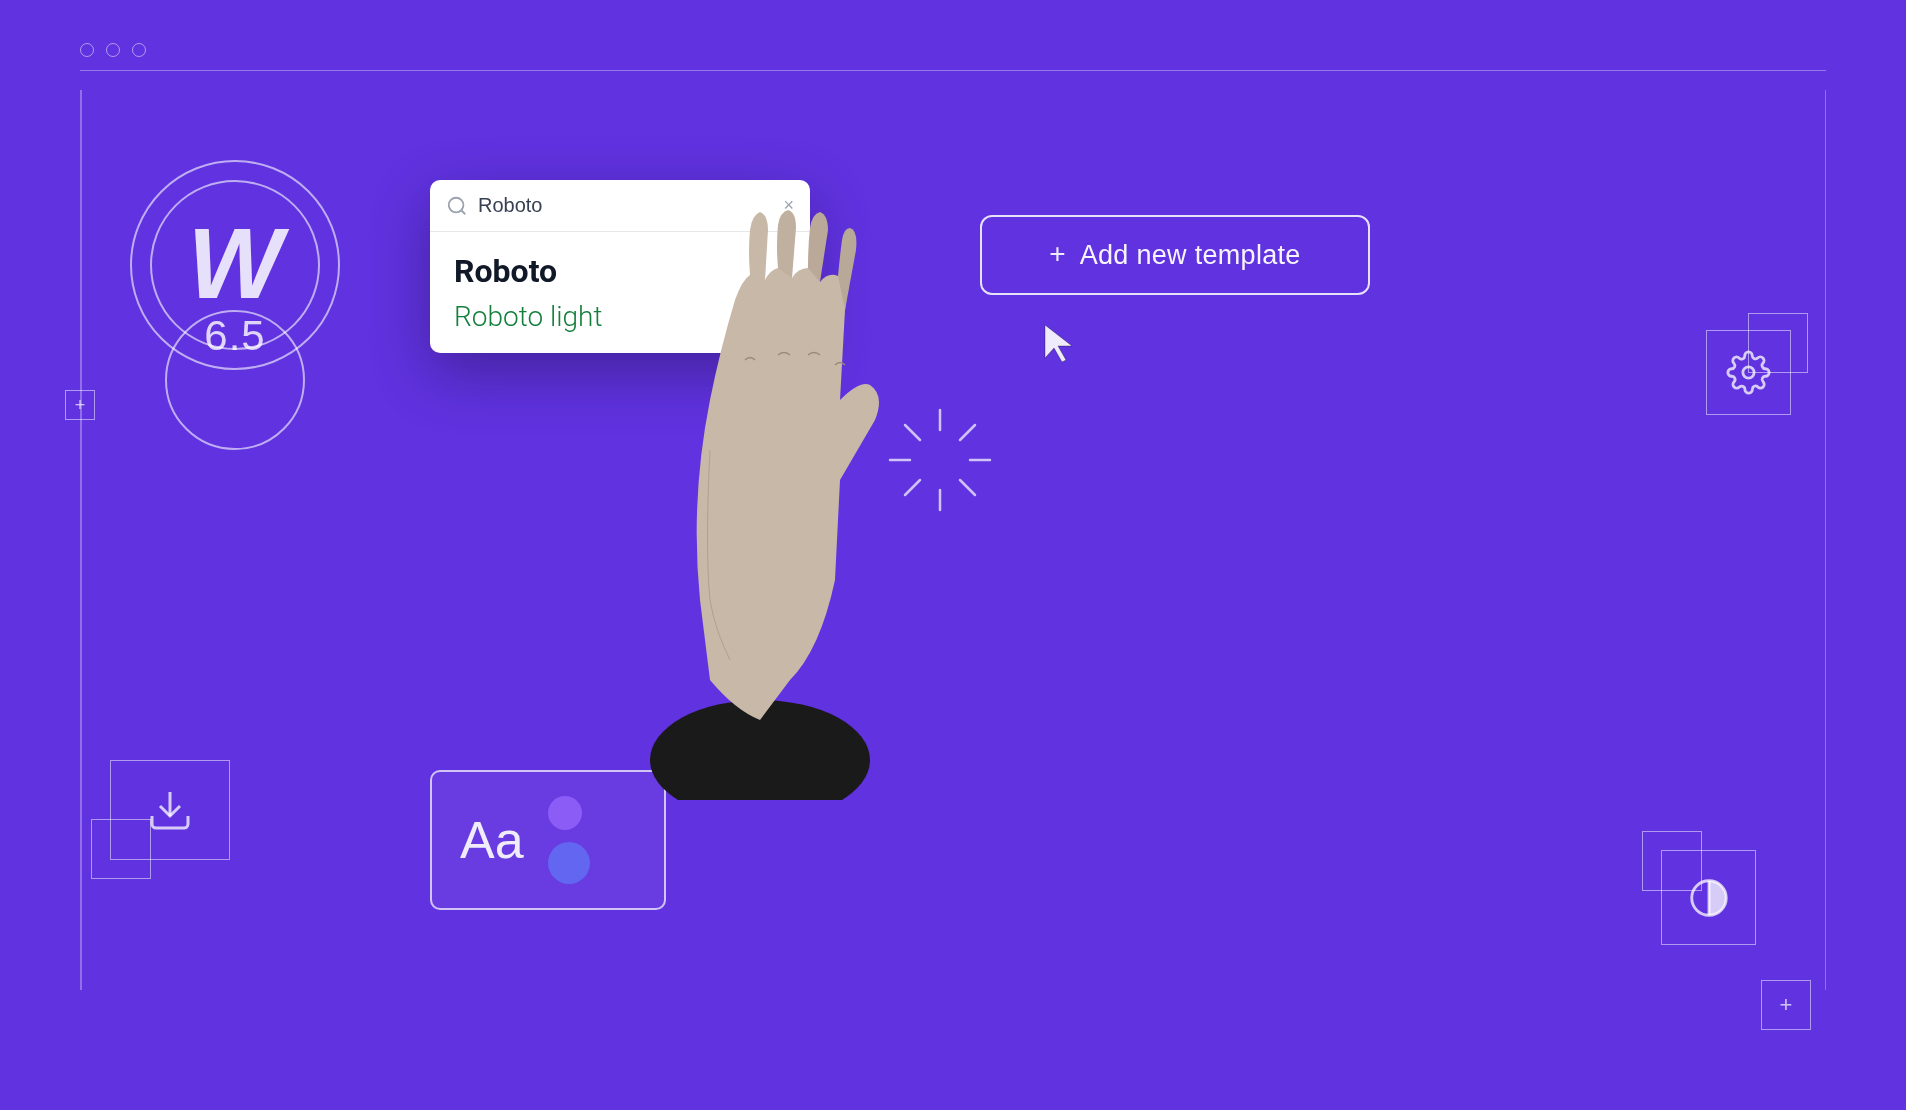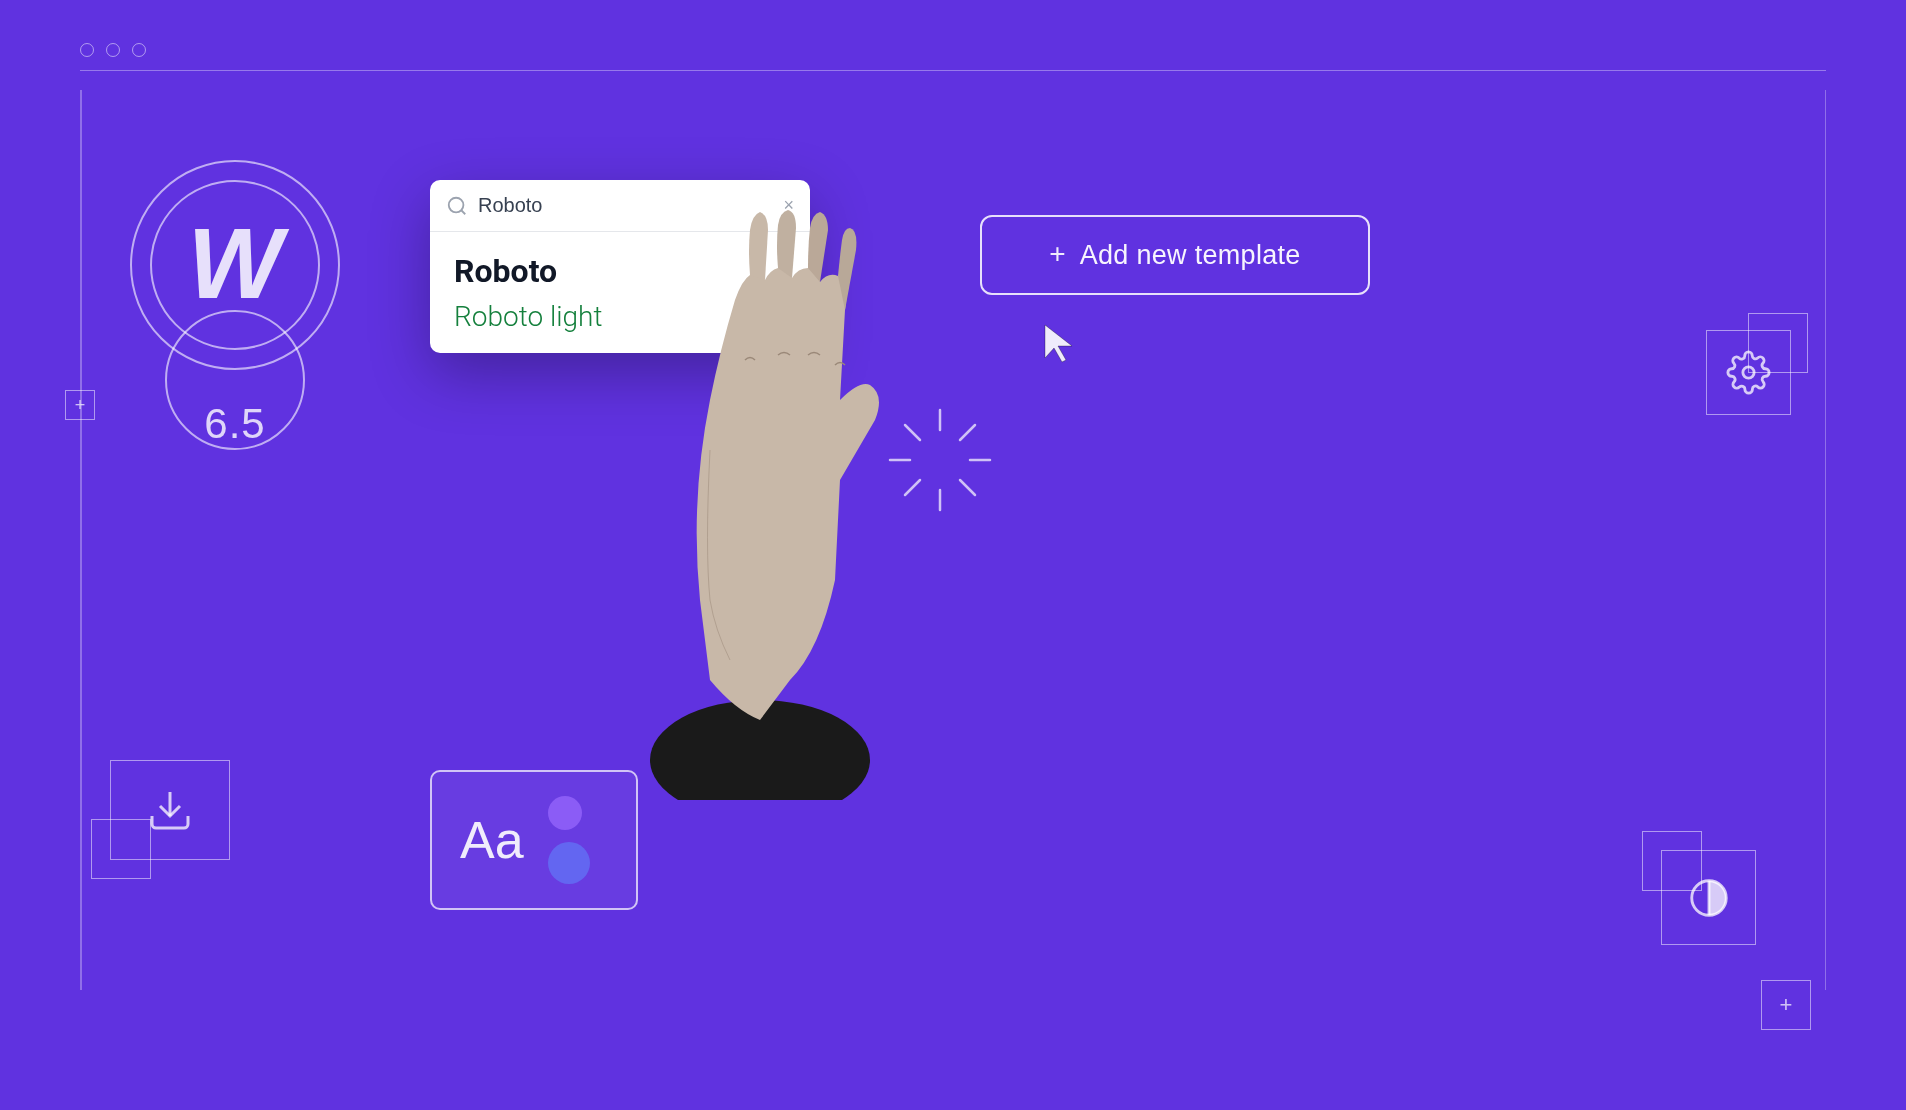--- a/index.html
+++ b/index.html
@@ -107,21 +107,21 @@
     .wp-version-circle {
       position: absolute;
       bottom: -80px;
       left: 50%;
       transform: translateX(-50%);
       width: 140px;
       height: 140px;
       border-radius: 50%;
       border: 2px solid rgba(255,255,255,0.6);
       display: flex;
-      align-items: flex-end;
+      align-items: flex-start;
       justify-content: center;
     }
 
     .wp-version-text {
       color: rgba(255,255,255,0.8);
       font-size: 42px;
       font-weight: 300;
       letter-spacing: 1px;
     }
 
@@ -285,21 +285,21 @@
       width: 60px;
       height: 60px;
       border: 1.5px solid rgba(255,255,255,0.5);
     }
 
     
     .aa-panel {
       position: absolute;
       bottom: 200px;
       left: 430px;
-      width: 208px;
+      width: 236px;
       height: 140px;
       border: 2px solid rgba(255,255,255,0.7);
       border-radius: 10px;
       background: rgba(255,255,255,0.05);
       display: flex;
       align-items: center;
       padding: 5px 28px;
       gap: 24px;
     }
 

